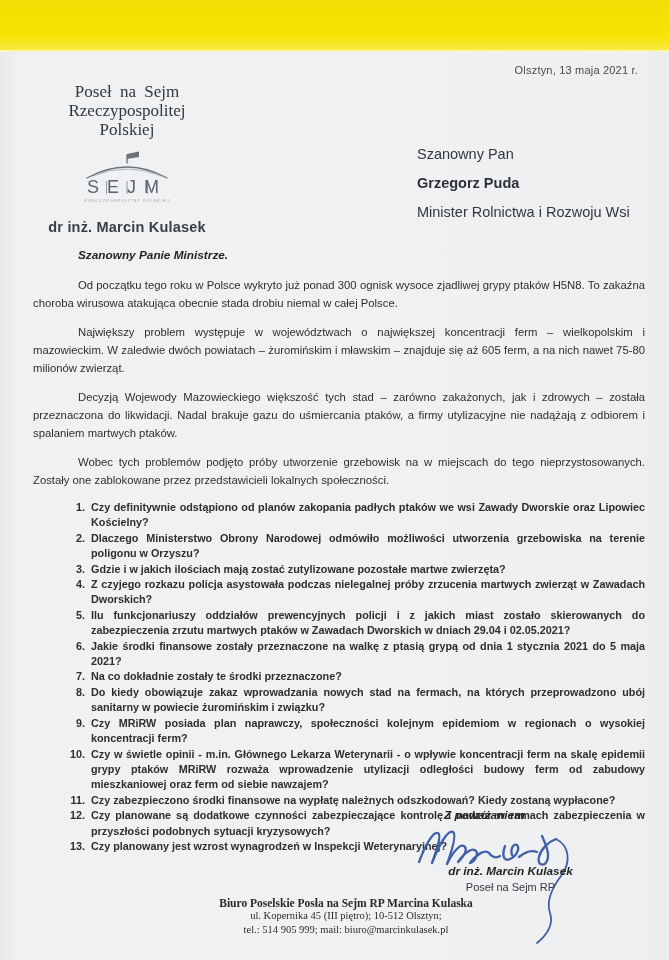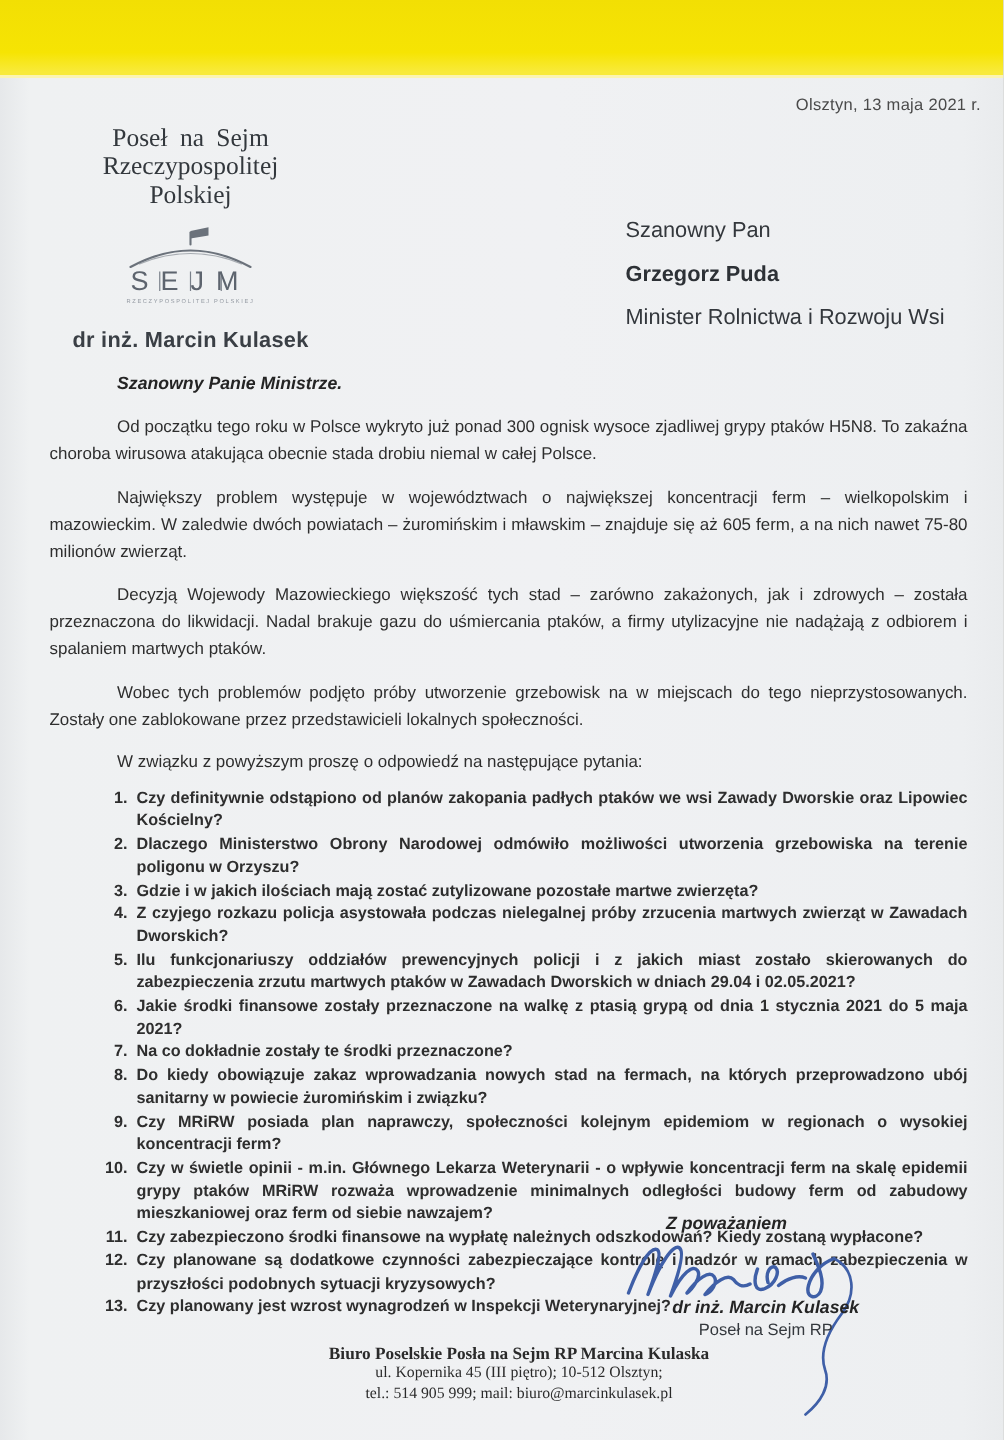--- a/index.html
+++ b/index.html
@@ -11,21 +11,21 @@
     background:linear-gradient(90deg,#e6e8ea 0,#eff1f2 3%,#f0f1f3 55%,#edeff1 96%,#e9ebed 100%);
     font-family:"Liberation Sans","DejaVu Sans",sans-serif;
     color:#2b2b2b;
   }
   .band{
     position:absolute;top:0;left:0;width:100%;height:50px;
     background:linear-gradient(180deg,#f2df04 0,#f6e403 70%,#f8ea3a 96%);
     border-bottom:2px solid #fbf4b2;
   }
   .date{
-    position:absolute;top:64px;right:15px;
+    position:absolute;top:64px;right:31px;
     font-size:11px;color:#4a4a4a;letter-spacing:.2px;
   }
   
   .lh{
     position:absolute;top:82px;left:38px;width:178px;text-align:center;
   }
   .lh-title{
     font-family:"Liberation Serif","DejaVu Serif",serif;
     font-size:17px;line-height:19px;color:#33383d;word-spacing:4px;
   }
@@ -113,32 +113,31 @@
     <div class="r-name">Grzegorz Puda</div>
     <div>Minister Rolnictwa i Rozwoju Wsi</div>
   </div>
 
   <div class="main">
     <p class="greeting">Szanowny Panie Ministrze.</p>
     <p class="para">Od początku tego roku w Polsce wykryto już ponad 300 ognisk wysoce zjadliwej grypy ptaków H5N8. To zakaźna choroba wirusowa atakująca obecnie stada drobiu niemal w całej Polsce.</p>
     <p class="para">Największy problem występuje w województwach o największej koncentracji ferm – wielkopolskim i mazowieckim. W zaledwie dwóch powiatach – żuromińskim i mławskim – znajduje się aż 605 ferm, a na nich nawet 75-80 milionów zwierząt.</p>
     <p class="para">Decyzją Wojewody Mazowieckiego większość tych stad – zarówno zakażonych, jak i zdrowych – została przeznaczona do likwidacji. Nadal brakuje gazu do uśmiercania ptaków, a firmy utylizacyjne nie nadążają z odbiorem i spalaniem martwych ptaków.</p>
     <p class="para">Wobec tych problemów podjęto próby utworzenie grzebowisk na w miejscach do tego nieprzystosowanych. Zostały one zablokowane przez przedstawicieli lokalnych społeczności.</p>
-    <p class="q-intro">W związku z powyższym proszę o odpowiedź na następujące pytania:</p>
     <ol class="questions">
       <li>Czy definitywnie odstąpiono od planów zakopania padłych ptaków we wsi Zawady Dworskie oraz Lipowiec Kościelny?</li>
       <li>Dlaczego Ministerstwo Obrony Narodowej odmówiło możliwości utworzenia grzebowiska na terenie poligonu w Orzyszu?</li>
       <li>Gdzie i w jakich ilościach mają zostać zutylizowane pozostałe martwe zwierzęta?</li>
       <li>Z czyjego rozkazu policja asystowała podczas nielegalnej próby zrzucenia martwych zwierząt w Zawadach Dworskich?</li>
       <li>Ilu funkcjonariuszy oddziałów prewencyjnych policji i z jakich miast zostało skierowanych do zabezpieczenia zrzutu martwych ptaków w Zawadach Dworskich w dniach 29.04 i 02.05.2021?</li>
       <li>Jakie środki finansowe zostały przeznaczone na walkę z ptasią grypą od dnia 1 stycznia 2021 do 5 maja 2021?</li>
       <li>Na co dokładnie zostały te środki przeznaczone?</li>
       <li>Do kiedy obowiązuje zakaz wprowadzania nowych stad na fermach, na których przeprowadzono ubój sanitarny w powiecie żuromińskim i związku?</li>
       <li>Czy MRiRW posiada plan naprawczy, społeczności kolejnym epidemiom w regionach o wysokiej koncentracji ferm?</li>
-      <li>Czy w świetle opinii - m.in. Głównego Lekarza Weterynarii - o wpływie koncentracji ferm na skalę epidemii grypy ptaków MRiRW rozważa wprowadzenie minimalnych odległości budowy ferm od zabudowy mieszkaniowej oraz ferm od siebie nawzajem?</li>
+      <li>Czy w świetle opinii - m.in. Głównego Lekarza Weterynarii - o wpływie koncentracji ferm na skalę epidemii grypy ptaków MRiRW rozważa wprowadzenie utylizacji odległości budowy ferm od zabudowy mieszkaniowej oraz ferm od siebie nawzajem?</li>
       <li>Czy zabezpieczono środki finansowe na wypłatę należnych odszkodowań? Kiedy zostaną wypłacone?</li>
       <li>Czy planowane są dodatkowe czynności zabezpieczające kontrolę i nadzór w ramach zabezpieczenia w przyszłości podobnych sytuacji kryzysowych?</li>
       <li>Czy planowany jest wzrost wynagrodzeń w Inspekcji Weterynaryjnej?</li>
     </ol>
   </div>
 
   <div class="valediction">Z poważaniem</div>
 
   <svg class="sig-svg" width="210" height="128" viewBox="0 0 210 128">
     <g fill="none" stroke="#3f5fa7" stroke-width="2.3" stroke-linecap="round" stroke-linejoin="round">

